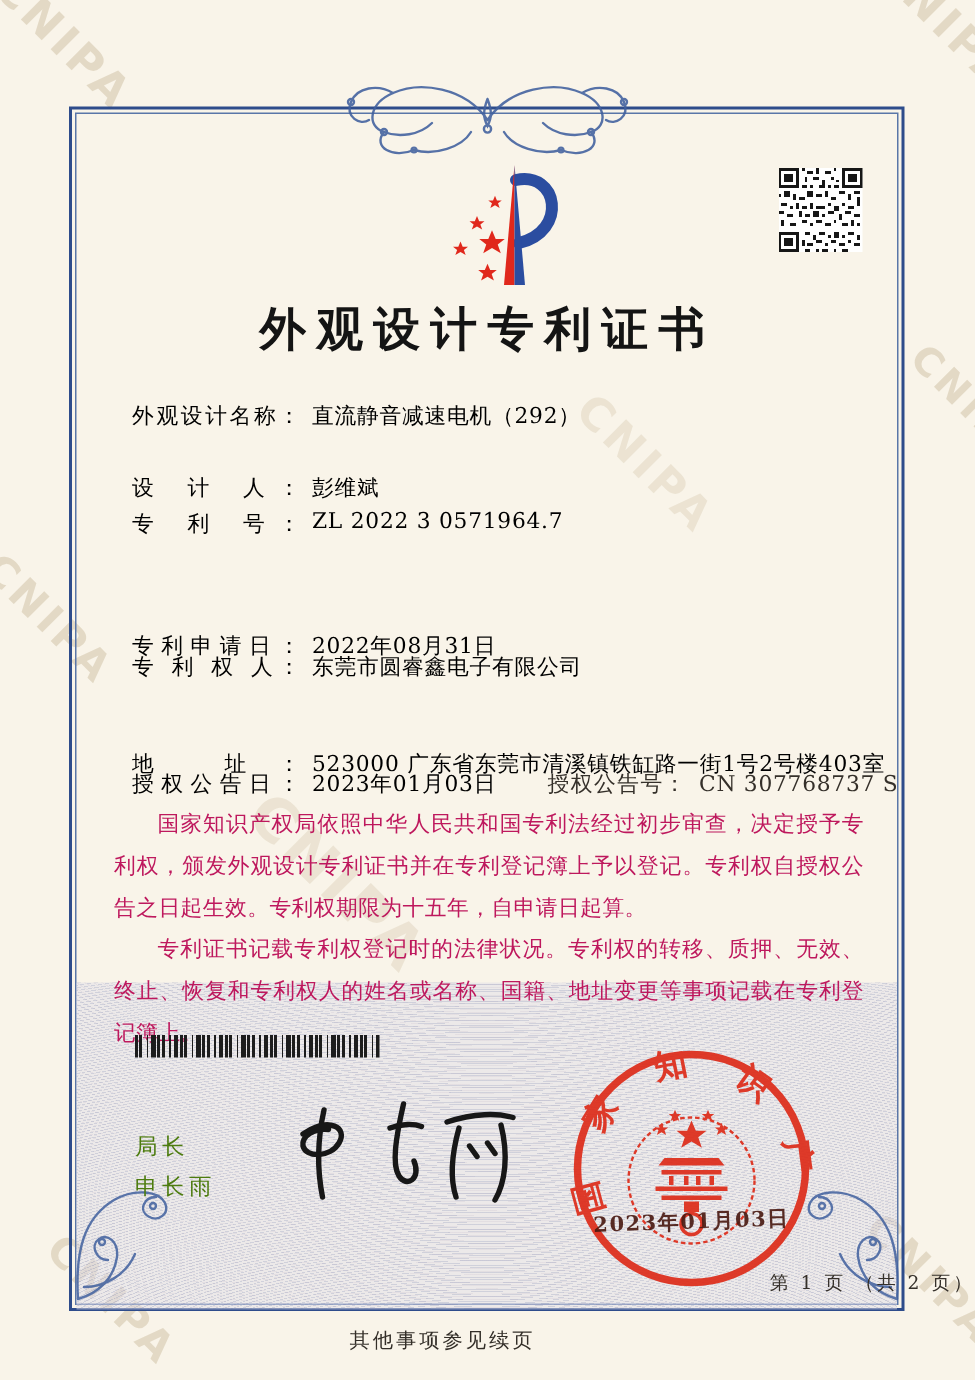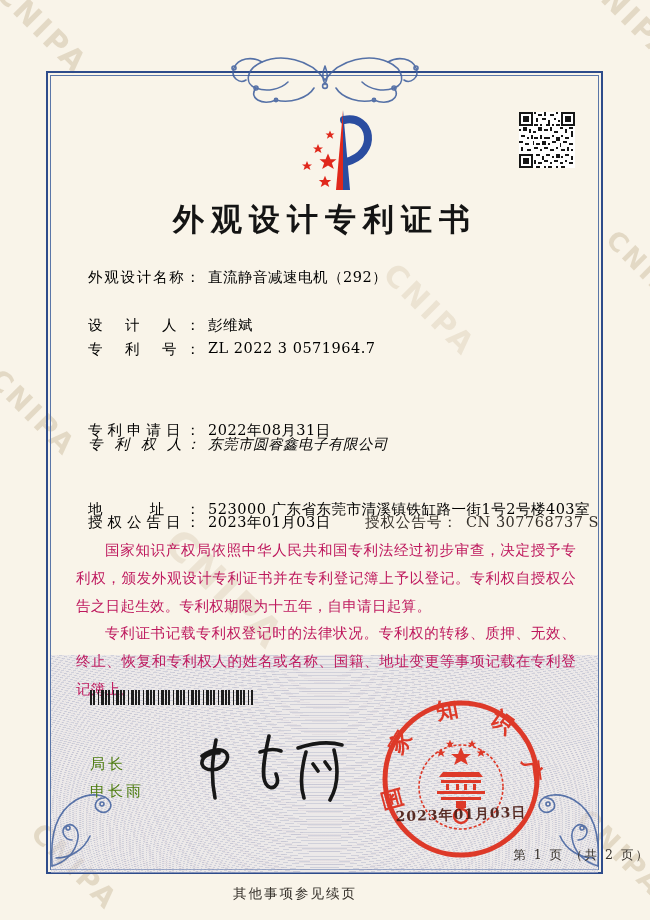--- a/index.html
+++ b/index.html
@@ -49,21 +49,21 @@
     font-size:31px; font-weight:bold; letter-spacing:7px; color:#141414;
   }
   
   .f-row { position:absolute; left:88px; white-space:nowrap; font-size:14.5px; color:#000000; }
   .f-label {
     display:inline-block; width:112px; text-align:justify; text-align-last:justify;
     vertical-align:top;
   }
   .f-value { margin-left:8px; letter-spacing:0.5px; }
   .f-row.r1{top:268px;} .f-row.r2{top:316px;} .f-row.r3{top:340px;}
-  .f-row.r4{top:375px;margin-top:46px;} .f-row.r5{top:435px;font-style:italic;} .f-row.r6{top:500px;}
+  .f-row.r4{top:375px;margin-top:46px;} .f-row.r5{top:435px;} .f-row.r6{top:500px;}
   .f-row.r7{top:513px;}
   .f-pair2 { position:absolute; left:345px; top:513px; white-space:nowrap; font-size:14.5px; color:#35302a; }
   .f-pair2 .f-label2 { letter-spacing:1px;margin-left:20px; }
   
   .body-text {
     position:absolute; left:76px; top:537px; width:500px;
     font-size:14.5px; line-height:1.92; text-align:justify; color:#be185d;
     letter-spacing:0.3px;
   }
   .body-text p { text-indent:2em; margin:0; }

